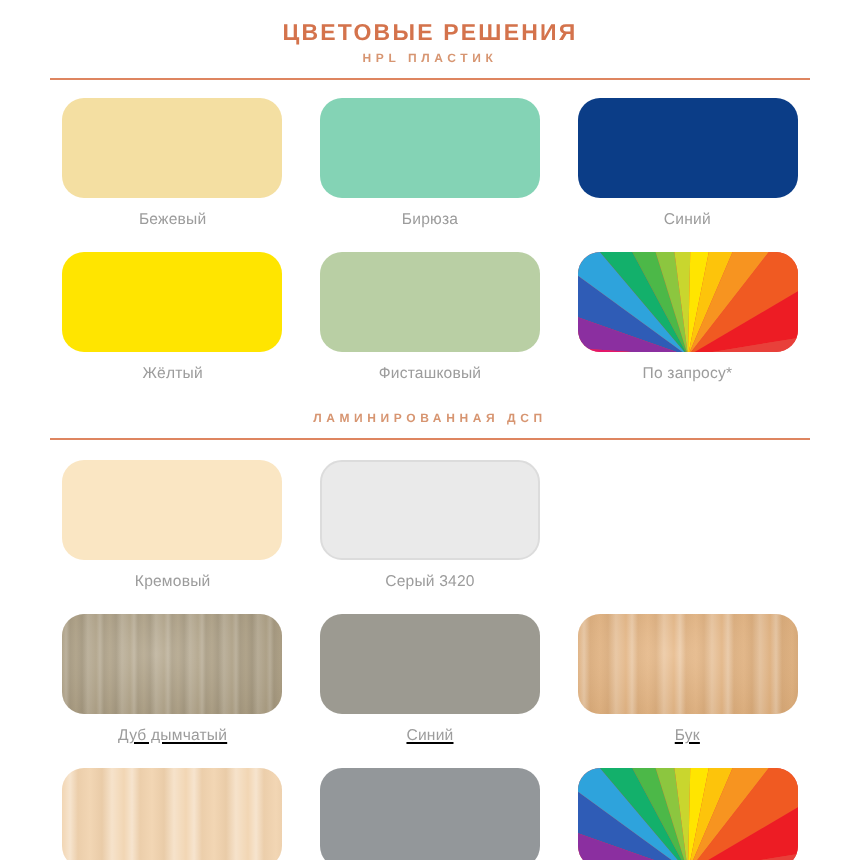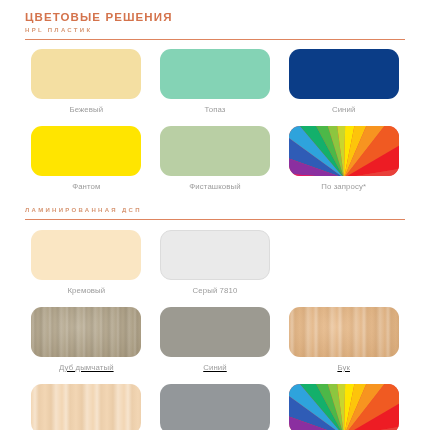--- a/index.html
+++ b/index.html
@@ -18,21 +18,21 @@
     position: relative;
     width: 430px;
     height: 430px;
     background: #ffffff;
   }
 
   
   .section-head {
     position: relative;
     padding: 0 25px 0 25px;
-    text-align: left;
+    text-align: center;
   }
   .sec-title {
     font-size: 11.5px;
     letter-spacing: 1.1px;
     color: #D4734C;
     font-weight: bold;
     line-height: 14px;
     white-space: nowrap;
   }
   .sec-sub {
@@ -143,32 +143,32 @@
   </div>
   <div class="divider"></div>
 
   <div class="grid" style="margin-top:9px;">
     <div class="cell">
       <div class="swatch" style="background:#F4DFA2;"></div>
       <div class="label">Бежевый</div>
     </div>
     <div class="cell">
       <div class="swatch" style="background:#84D3B5;"></div>
-      <div class="label">Топаз</div>
+      <div class="label">Бирюза</div>
     </div>
     <div class="cell">
       <div class="swatch" style="background:#0B3D87;"></div>
       <div class="label">Синий</div>
     </div>
   </div>
 
   <div class="grid" style="margin-top:11px;">
     <div class="cell">
       <div class="swatch" style="background:#FFE500;"></div>
-      <div class="label">Фантом</div>
+      <div class="label">Жёлтый</div>
     </div>
     <div class="cell">
       <div class="swatch" style="background:#B9CFA4;"></div>
       <div class="label">Фисташковый</div>
     </div>
     <div class="cell">
       <div class="swatch" style="background:#E8403A;">
         <div class="rainbow">
           <svg viewBox="0 0 110 50" preserveAspectRatio="none">
             <g transform="translate(55,52)">
@@ -199,21 +199,21 @@
   </div>
   <div class="divider"></div>
 
   <div class="grid" style="margin-top:10px;">
     <div class="cell">
       <div class="swatch" style="background:#FAE6C3;"></div>
       <div class="label">Кремовый</div>
     </div>
     <div class="cell">
       <div class="swatch bordered" style="background:#EAEAEA;"></div>
-      <div class="label">Серый 7810</div>
+      <div class="label">Серый 3420</div>
     </div>
   </div>
 
   <div class="grid" style="margin-top:11px;text-decoration:underline;">
     <div class="cell">
       <div class="swatch" style="background:#AFA185;">
         <div class="grain g1"></div>
         <div class="vignette"></div>
       </div>
       <div class="label">Дуб дымчатый</div>

